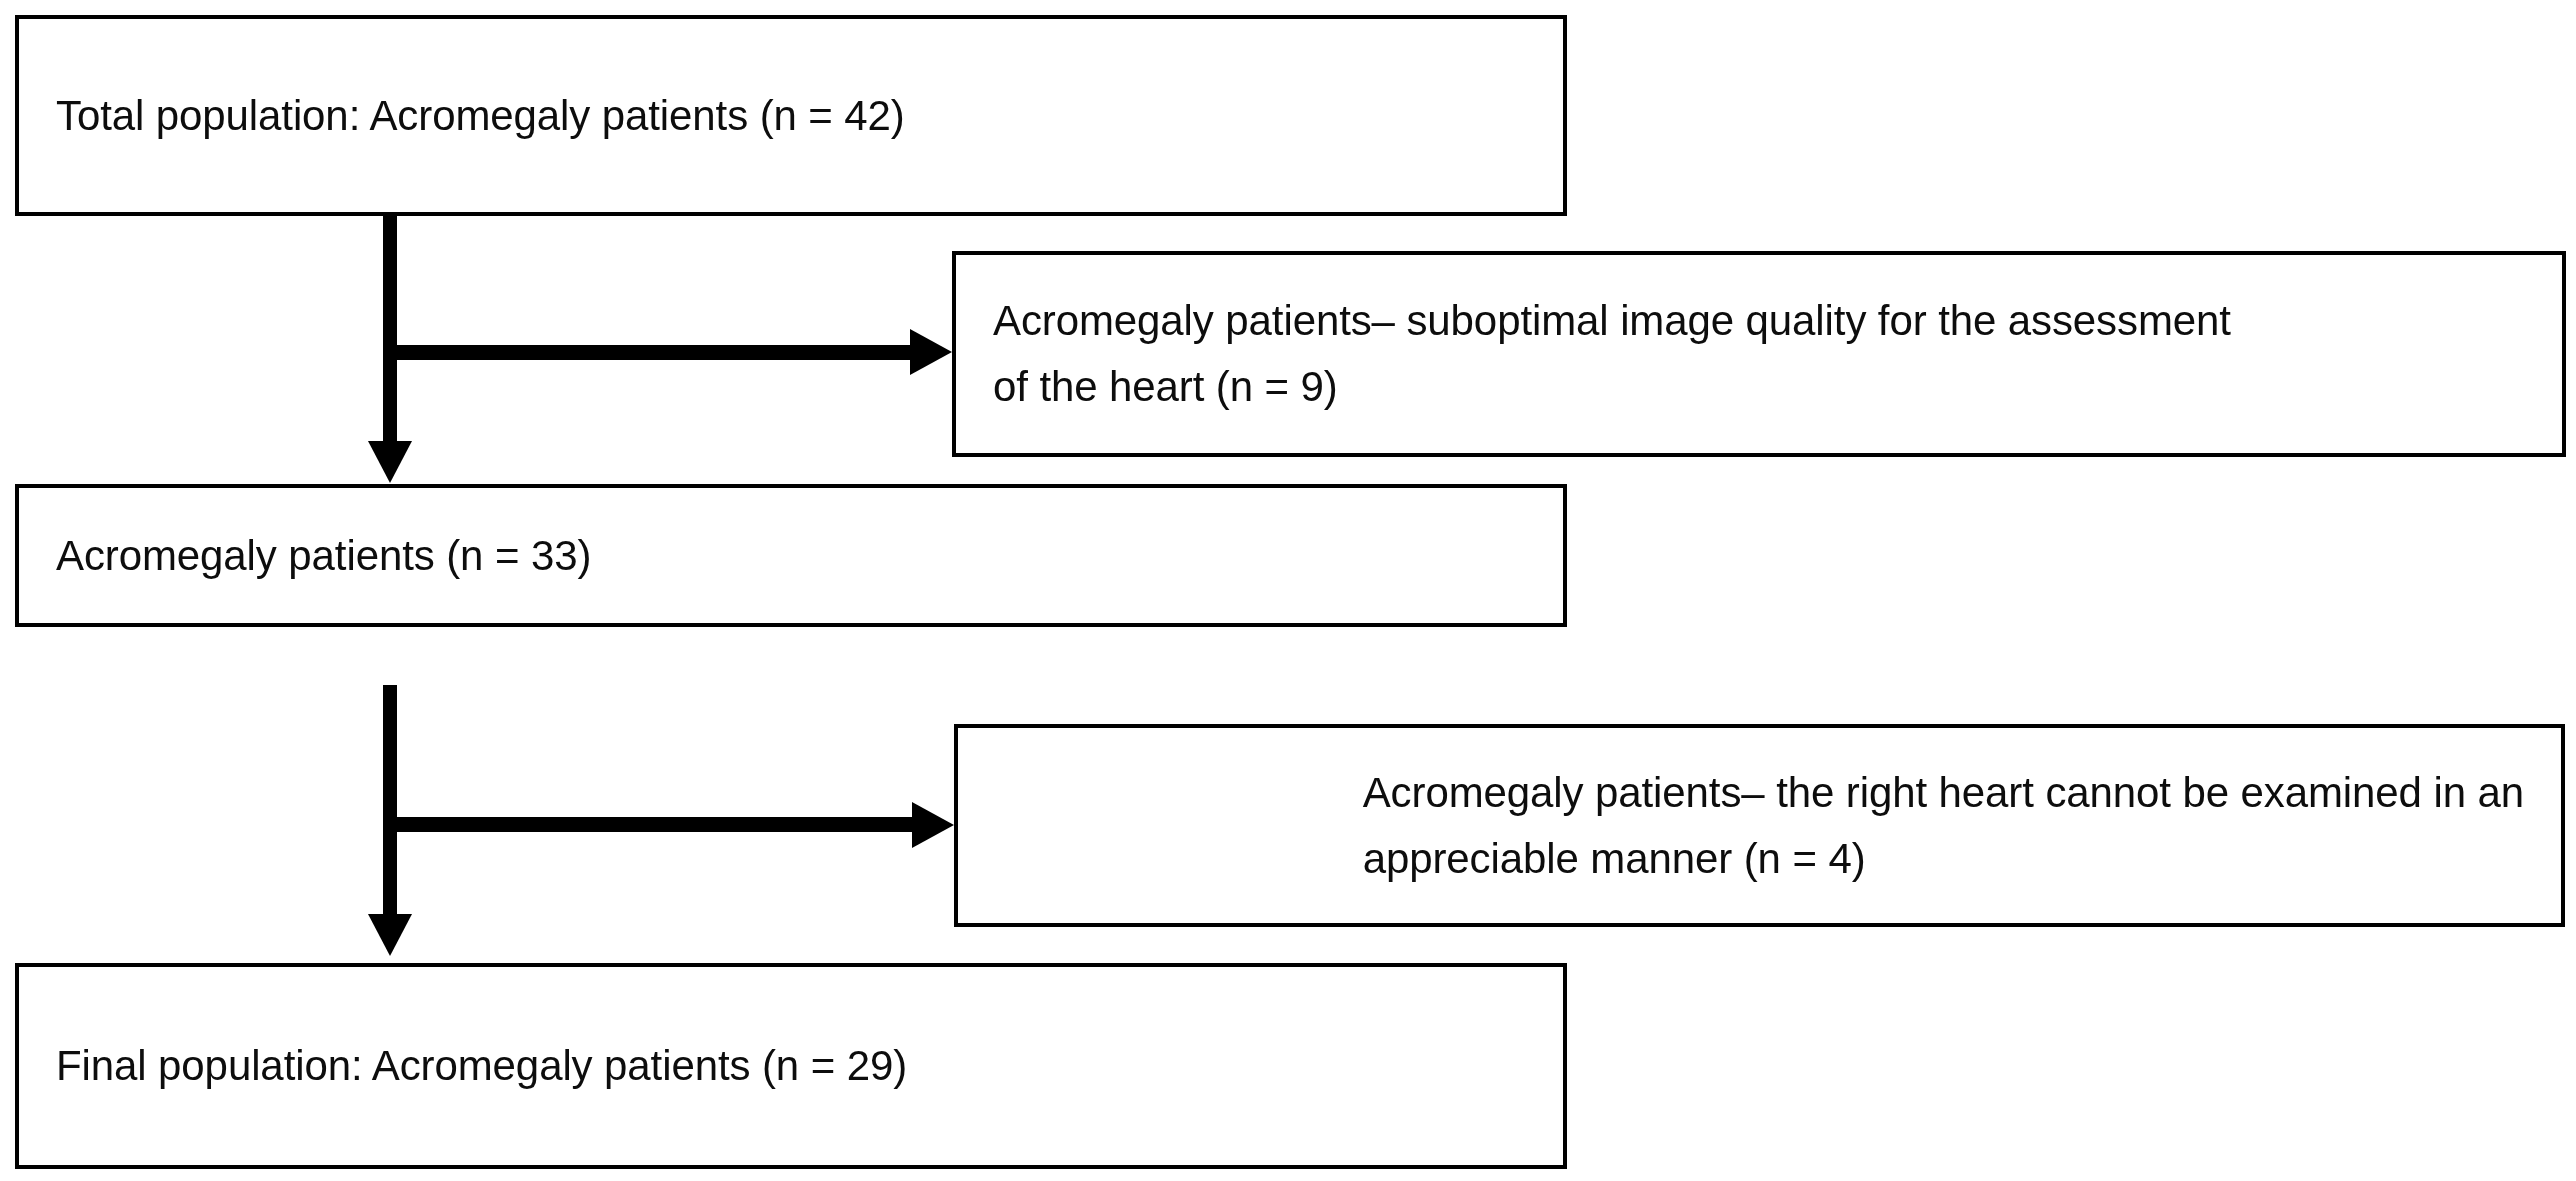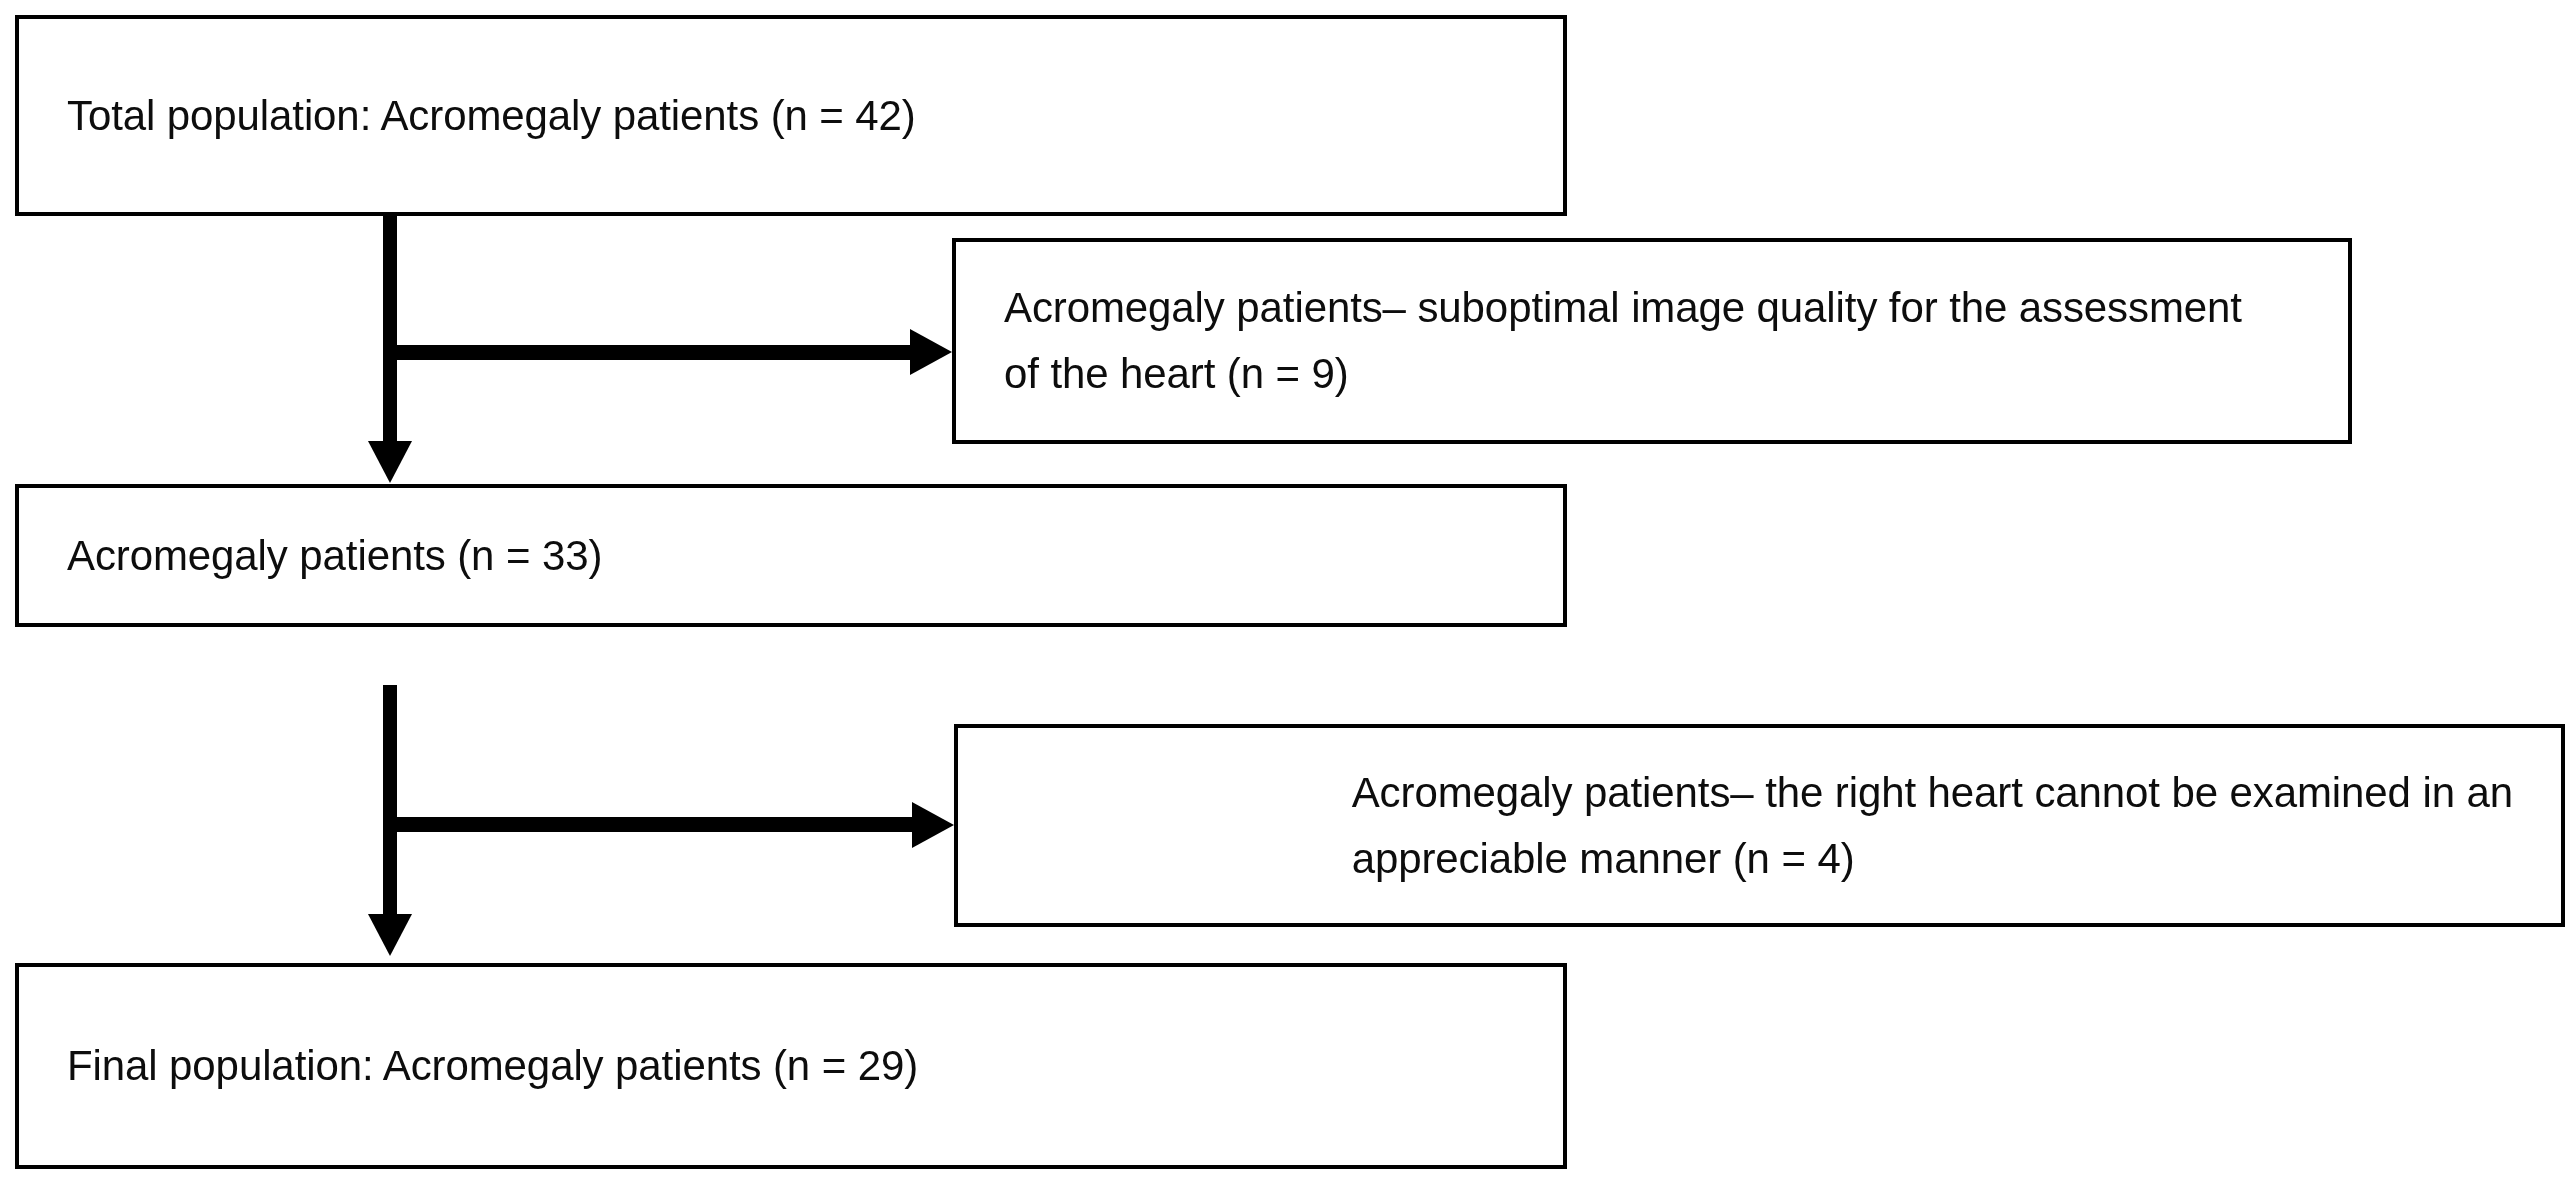--- a/index.html
+++ b/index.html
@@ -21,27 +21,27 @@
     border: 4.1px solid #000000;
     background: #ffffff;
     display: flex;
     align-items: center;
   }
   .node-text {
     font-size: 42px;
     line-height: 66px;
     color: #0d0d0d;
     letter-spacing: -0.1px;
-    padding: 0 48px;
+    padding: 0 37px;
     white-space: pre-line;
     font-weight: 400;
   }
   
   #box-total      { left: 15px;   top: 15px;   width: 1552px; height: 201px; }
-  #box-excl-1     { left: 952px; top: 238px;  width: 1400px; height: 206px; }
+  #box-excl-1     { left: 952px; top: 251px;  width: 1614px; height: 206px; }
   #box-middle     { left: 15px;   top: 484px;  width: 1552px; height: 143px; text-align: center; }
   #box-excl-2     { left: 954px; top: 724px; width: 1611px; height: 203px; justify-content: flex-end; }
   #box-final      { left: 15px;   top: 963px; width: 1552px; height: 206px; text-align: center; }
 
   
   .connector { position: absolute; }
   .v-stem {
     position: absolute;
     width: 13.6px;
     background: #000000;

